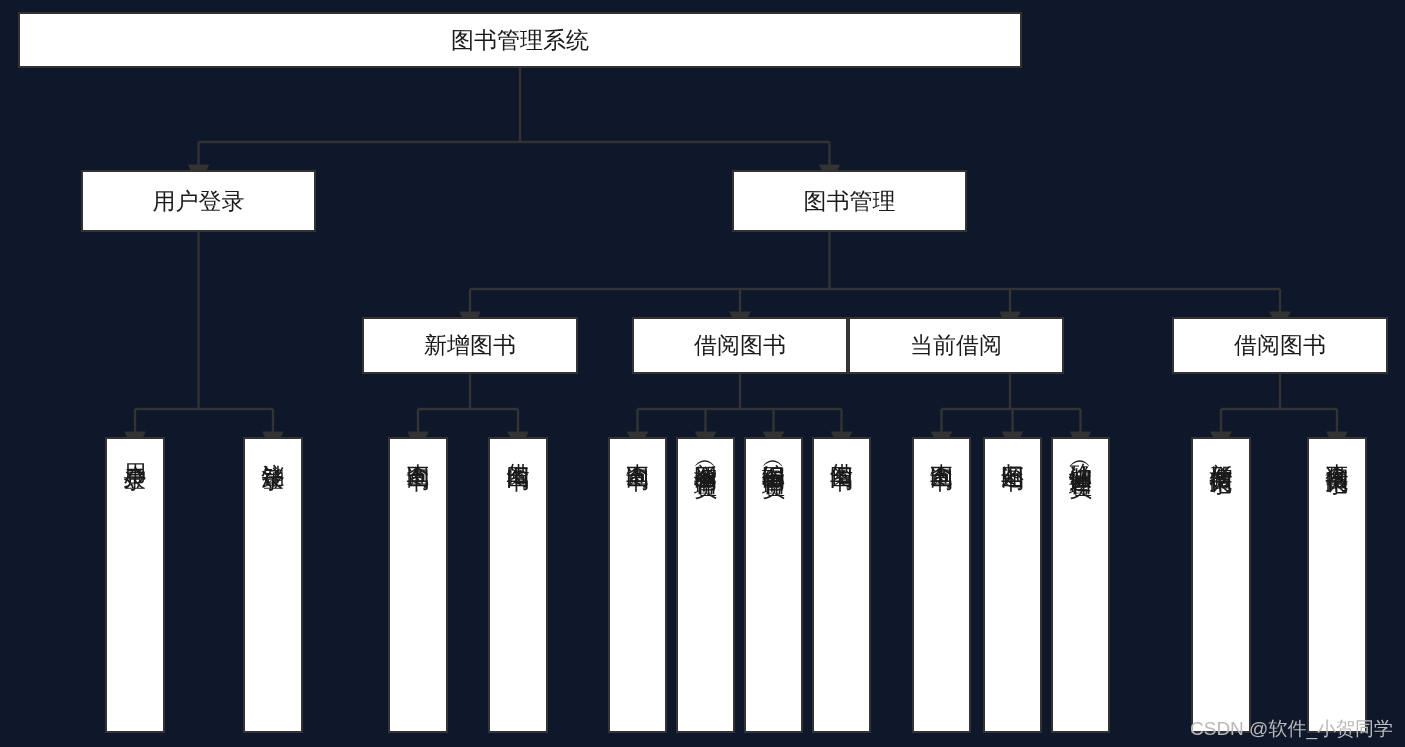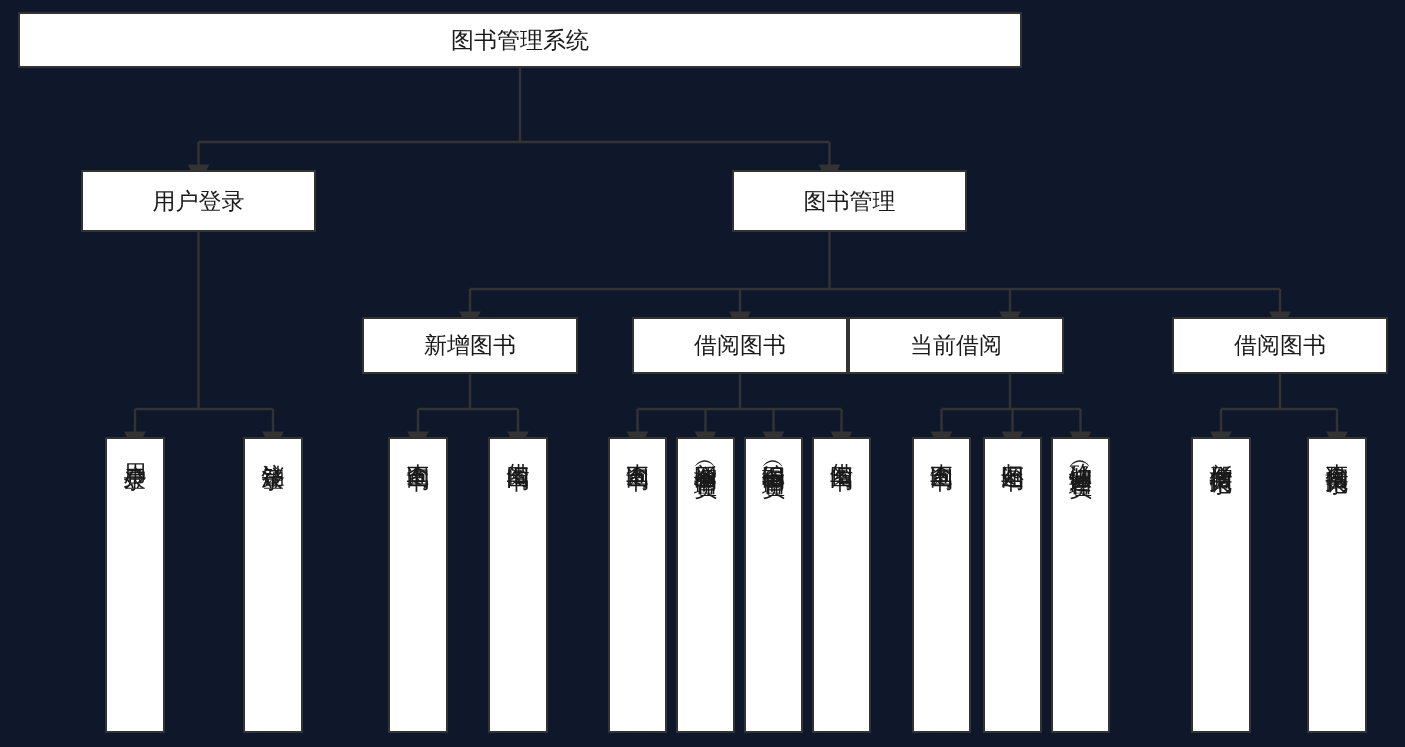--- a/index.html
+++ b/index.html
@@ -173,14 +173,15 @@
         <span class="node-label">确认归还（管理员）</span>
       </div>
       <div class="node vertical" style="left: 1191px; top: 437px; width: 60px; height: 296px;">
         <span class="node-label">新增借阅记录</span>
       </div>
       <div class="node vertical" style="left: 1307px; top: 437px; width: 60px; height: 296px;">
         <span class="node-label">查询借阅记录</span>
       </div>
     </div>
 
+  <div class="watermark" style="left: 1190px; top: 716px; color: rgb(185, 185, 185);">CSDN @软件_小贺同学</div>
 
 </div>
 
 </body></html>

